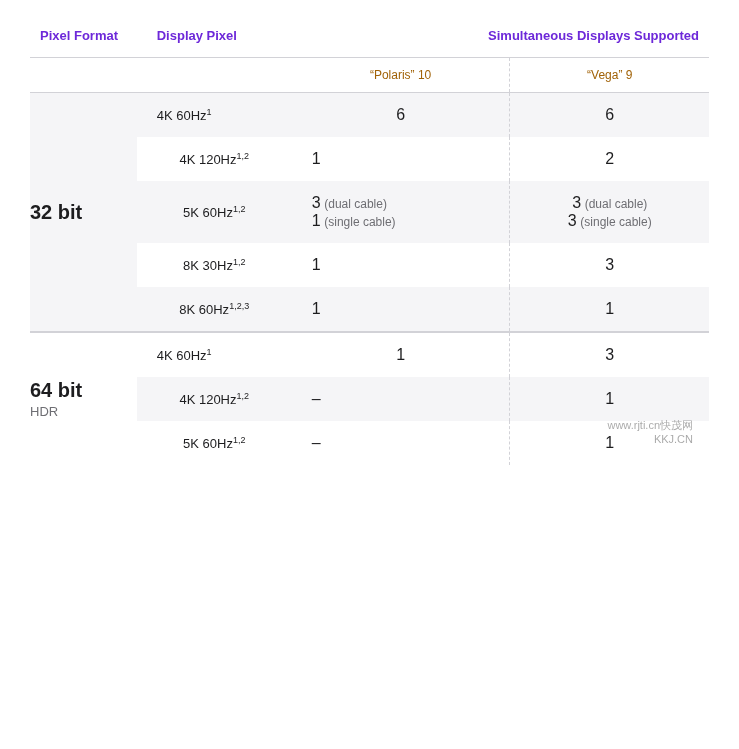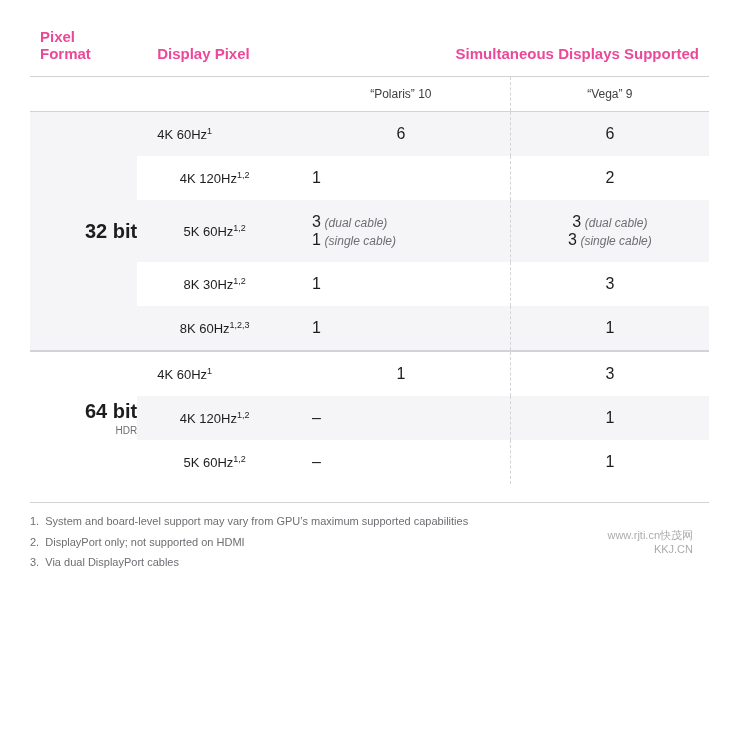--- a/index.html
+++ b/index.html
@@ -13,38 +13,38 @@
     }
     .container {
       padding: 20px 30px 20px 30px;
     }
     table {
       width: 100%;
       border-collapse: collapse;
     }
     .header-row th {
       font-weight: 600;
-      font-size: 15px;
-      color: #ec4899;
+      font-size: 13px;
+      color: #6d28d9;
       padding: 8px 10px 14px 10px;
       text-align: center;
       border-bottom: 1px solid #d2d2d7;
       vertical-align: bottom;
     }
     .header-row th:first-child {
       text-align: left;
     }
     .header-row th:nth-child(2) {
       text-align: left;
       padding-left: 20px;
     }
     .subheader-row td {
       padding: 10px 10px;
       font-size: 12px;
-      color: #404040;
+      color: #a16207;
       text-align: center;
       border-bottom: 1px solid #d2d2d7;
     }
     .subheader-row td:nth-child(2) {
       text-align: left;
       padding-left: 20px;
     }
     .data-row td {
       padding: 0;
       vertical-align: middle;
@@ -57,28 +57,28 @@
       text-align: center;
     }
     .data-row td:nth-child(2) .cell-content {
       text-align: left;
       padding-left: 20px;
     }
     .section-label-cell {
       font-size: 20px;
       font-weight: 600;
       color: #1d1d1f;
-      text-align: right;
+      text-align: left;
       padding: 0 10px;
       vertical-align: middle;
       margin-left: 10px;
     }
     .section-label-cell .sub-label {
       display: block;
-      font-size: 10px;
+      font-size: 13px;
       font-weight: 400;
       color: #6e6e73;
       margin-top: 2px;
     }
     .display-mode {
       font-size: 13px;
       font-weight: 500;
       color: #1d1d1f;
     }
     .display-mode sup {
@@ -86,21 +86,20 @@
       vertical-align: super;
     }
     .value {
       font-size: 16px;
       font-weight: 500;
       color: #1d1d1f;
     }
     .value-small {
       font-size: 12px;
       color: #6e6e73;
-      font-style: italic;
     }
     .section-divider td {
       border-top: 2px solid #d2d2d7;
     }
     .notes {
       margin-top: 18px;
       padding-top: 10px;
       border-top: 1px solid #d2d2d7;
     }
     .notes p {
@@ -245,22 +244,17 @@
           </td>
           <td class="dashed-divider">
             <div class="cell-content"><span class="value">–</span></div>
           </td>
           <td>
             <div class="cell-content"><span class="value">1</span></div>
           </td>
         </tr>
       </tbody>
   </table>
-  <div class="notes">
-    <p>1.&nbsp; System and board-level support may vary from GPU’s maximum supported capabilities</p>
-    <p>2.&nbsp; DisplayPort only; not supported on HDMI</p>
-    <p>3.&nbsp; Via dual DisplayPort cables</p>
-  </div>
   <div class="watermark">
     <span class="watermark-line">www.rjti.cn快茂网</span>
     <span class="watermark-line">KKJ.CN</span>
   </div>
 </div>
 
 </body></html>

